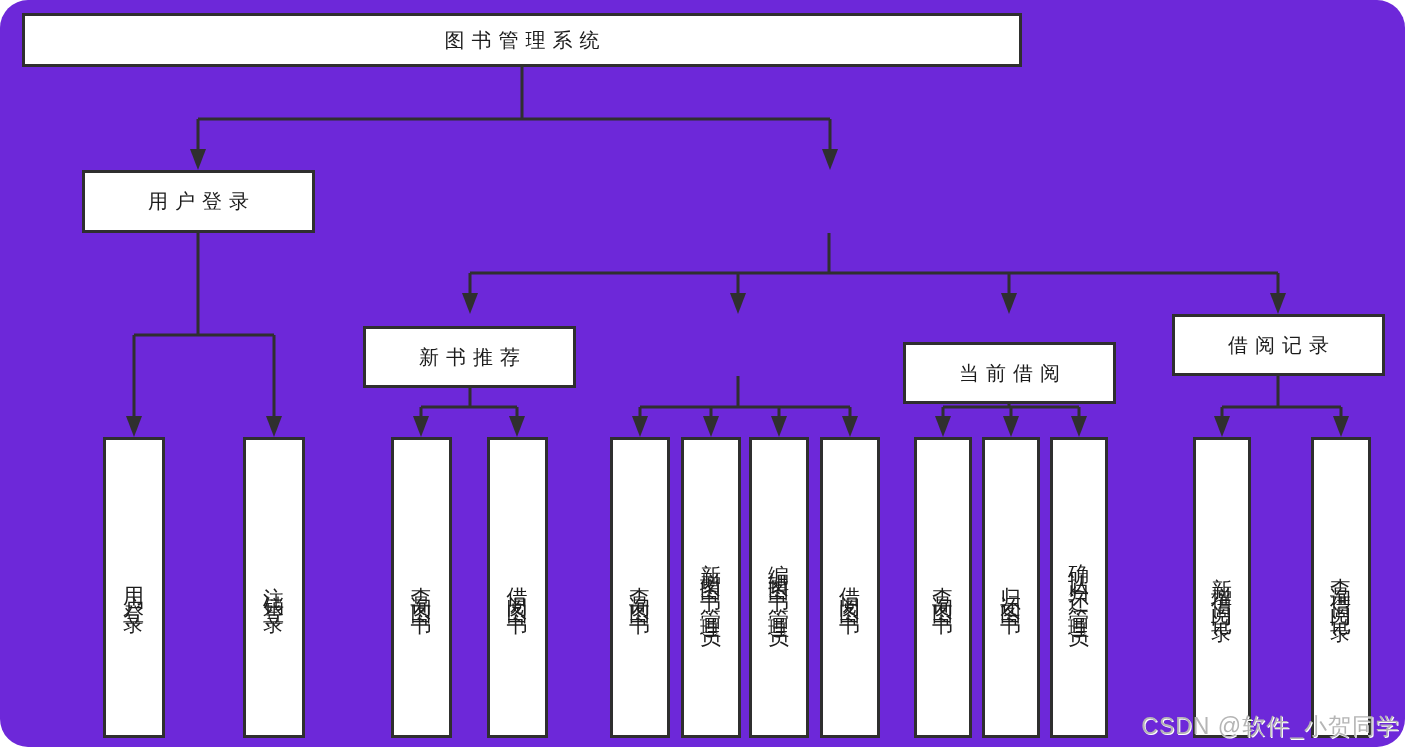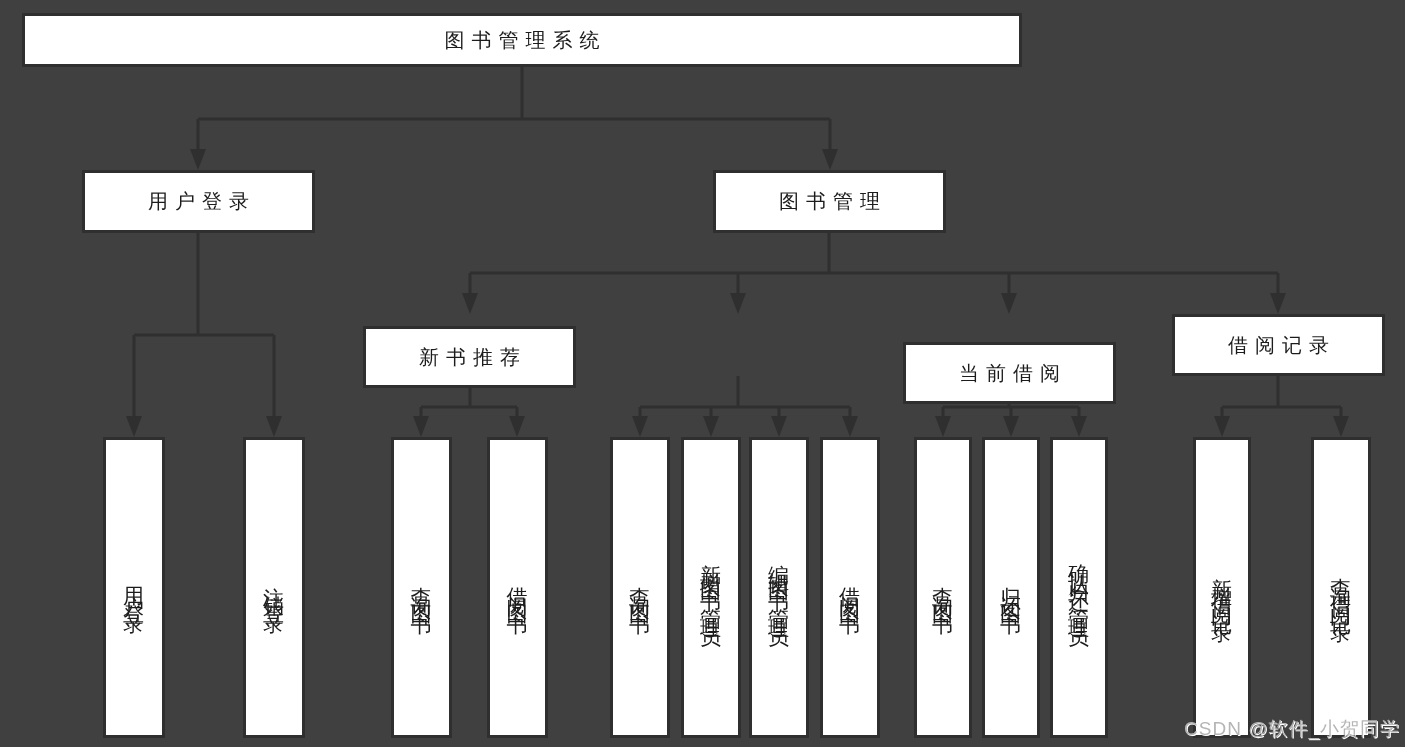--- a/index.html
+++ b/index.html
@@ -3,22 +3,23 @@
 <meta charset="utf-8">
 <style>
   * { margin: 0; padding: 0; box-sizing: border-box; }
   html, body { background: #ffffff; }
   body { font-family: "Liberation Sans", sans-serif; }
 
   .canvas {
     position: relative;
     width: 1405px;
     height: 747px;
-    background: #404040;
+    background: #6d28d9;
     overflow: hidden;
+    border-radius: 28px;
   }
 
   .connectors {
     position: absolute;
     left: 0; top: 0;
     width: 1405px; height: 747px;
     z-index: 0;
   }
   .connectors path {
     stroke: #2f2f2f;
@@ -52,21 +53,21 @@
     font-size: 21px;
     letter-spacing: 9px;
     line-height: 1;
     white-space: nowrap;
   }
 
   .watermark {
     position: absolute;
     right: 5px;
     bottom: 5px;
-    font-size: 19px;
+    font-size: 23px;
     color: #b5b5b5;
     letter-spacing: 1px;
     z-index: 5;
     text-shadow: 1px 1px 0 #ffffff;
   }
 </style>
 </head>
 <body>
 
 <div class="canvas">
@@ -114,23 +115,20 @@
     </g>
   </svg>
 
   <div class="node h-node" style="left:22px; top:13px; width:1000px; height:54px;">
     <span class="label">图书管理系统</span>
   </div>
 
   <div class="node h-node" style="left:82px; top:170px; width:233px; height:63px;">
     <span class="label">用户登录</span>
   </div>
-  <div class="node h-node" style="left:713px; top:170px; width:233px; height:63px;">
-    <span class="label">图书管理</span>
-  </div>
 
   <div class="node h-node" style="left:363px; top:314px; width:213px; height:62px;margin-top:12px;">
     <span class="label">新书推荐</span>
   </div>
   <div class="node h-node" style="left:903px; top:314px; width:213px; height:62px;margin-top:28px;">
     <span class="label">当前借阅</span>
   </div>
   <div class="node h-node" style="left:1172px; top:314px; width:213px; height:62px;">
     <span class="label">借阅记录</span>
   </div>

